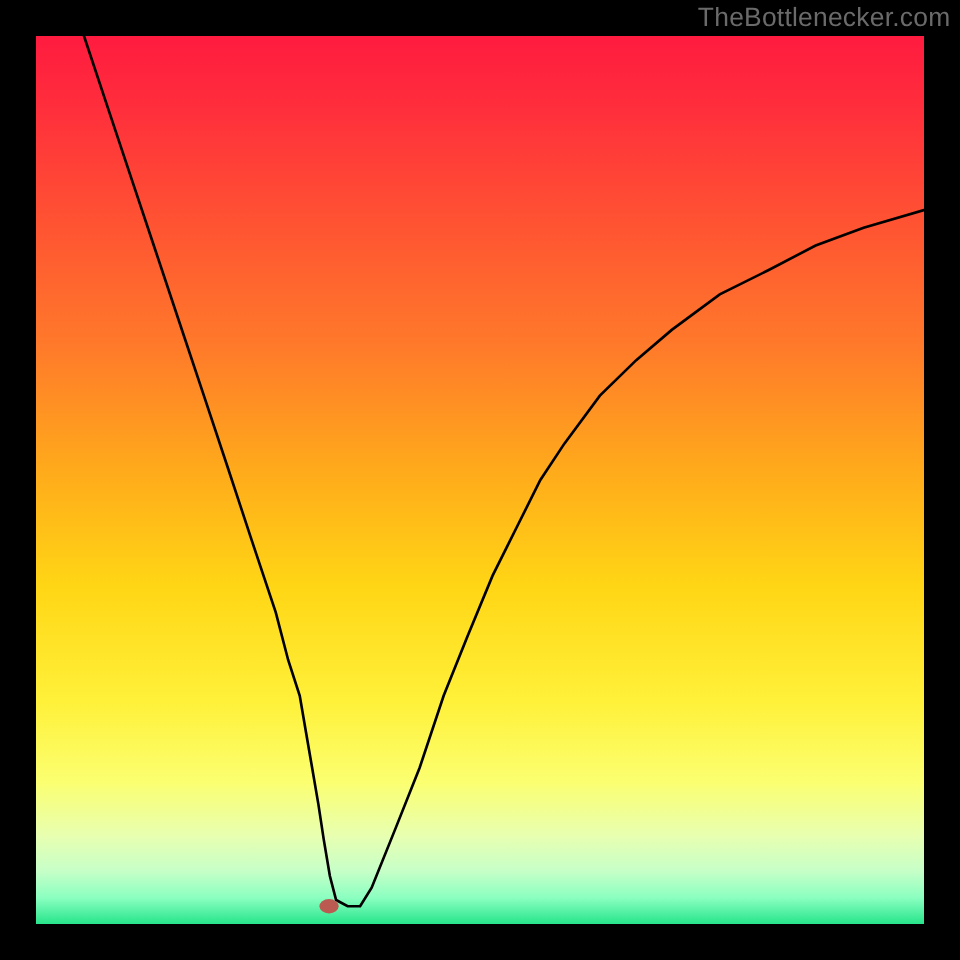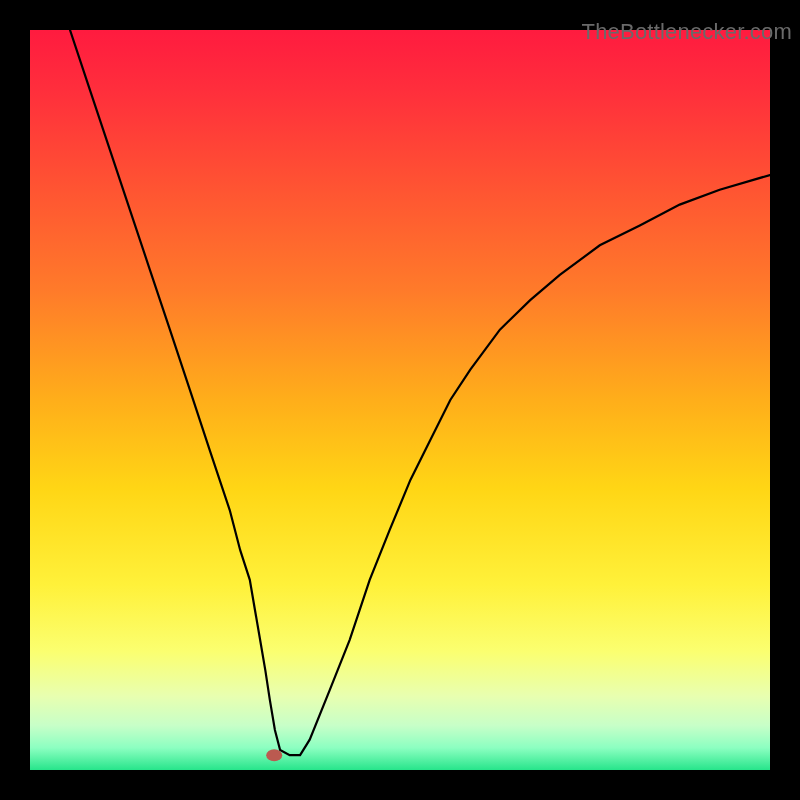--- a/index.html
+++ b/index.html
@@ -12,21 +12,21 @@
     overflow: hidden;
   }
   .frame {
     position: relative;
     width: 800px;
     height: 800px;
     background: #000;
   }
   .watermark {
     position: absolute;
-    top: 19px;
+    top: 2px;
     right: 8px;
     color: #6a6a6a;
     font-size: 22px;
     font-weight: 500;
     letter-spacing: 0.2px;
     z-index: 5;
   }
   .plot-area {
     position: absolute;
     left: 30px;

